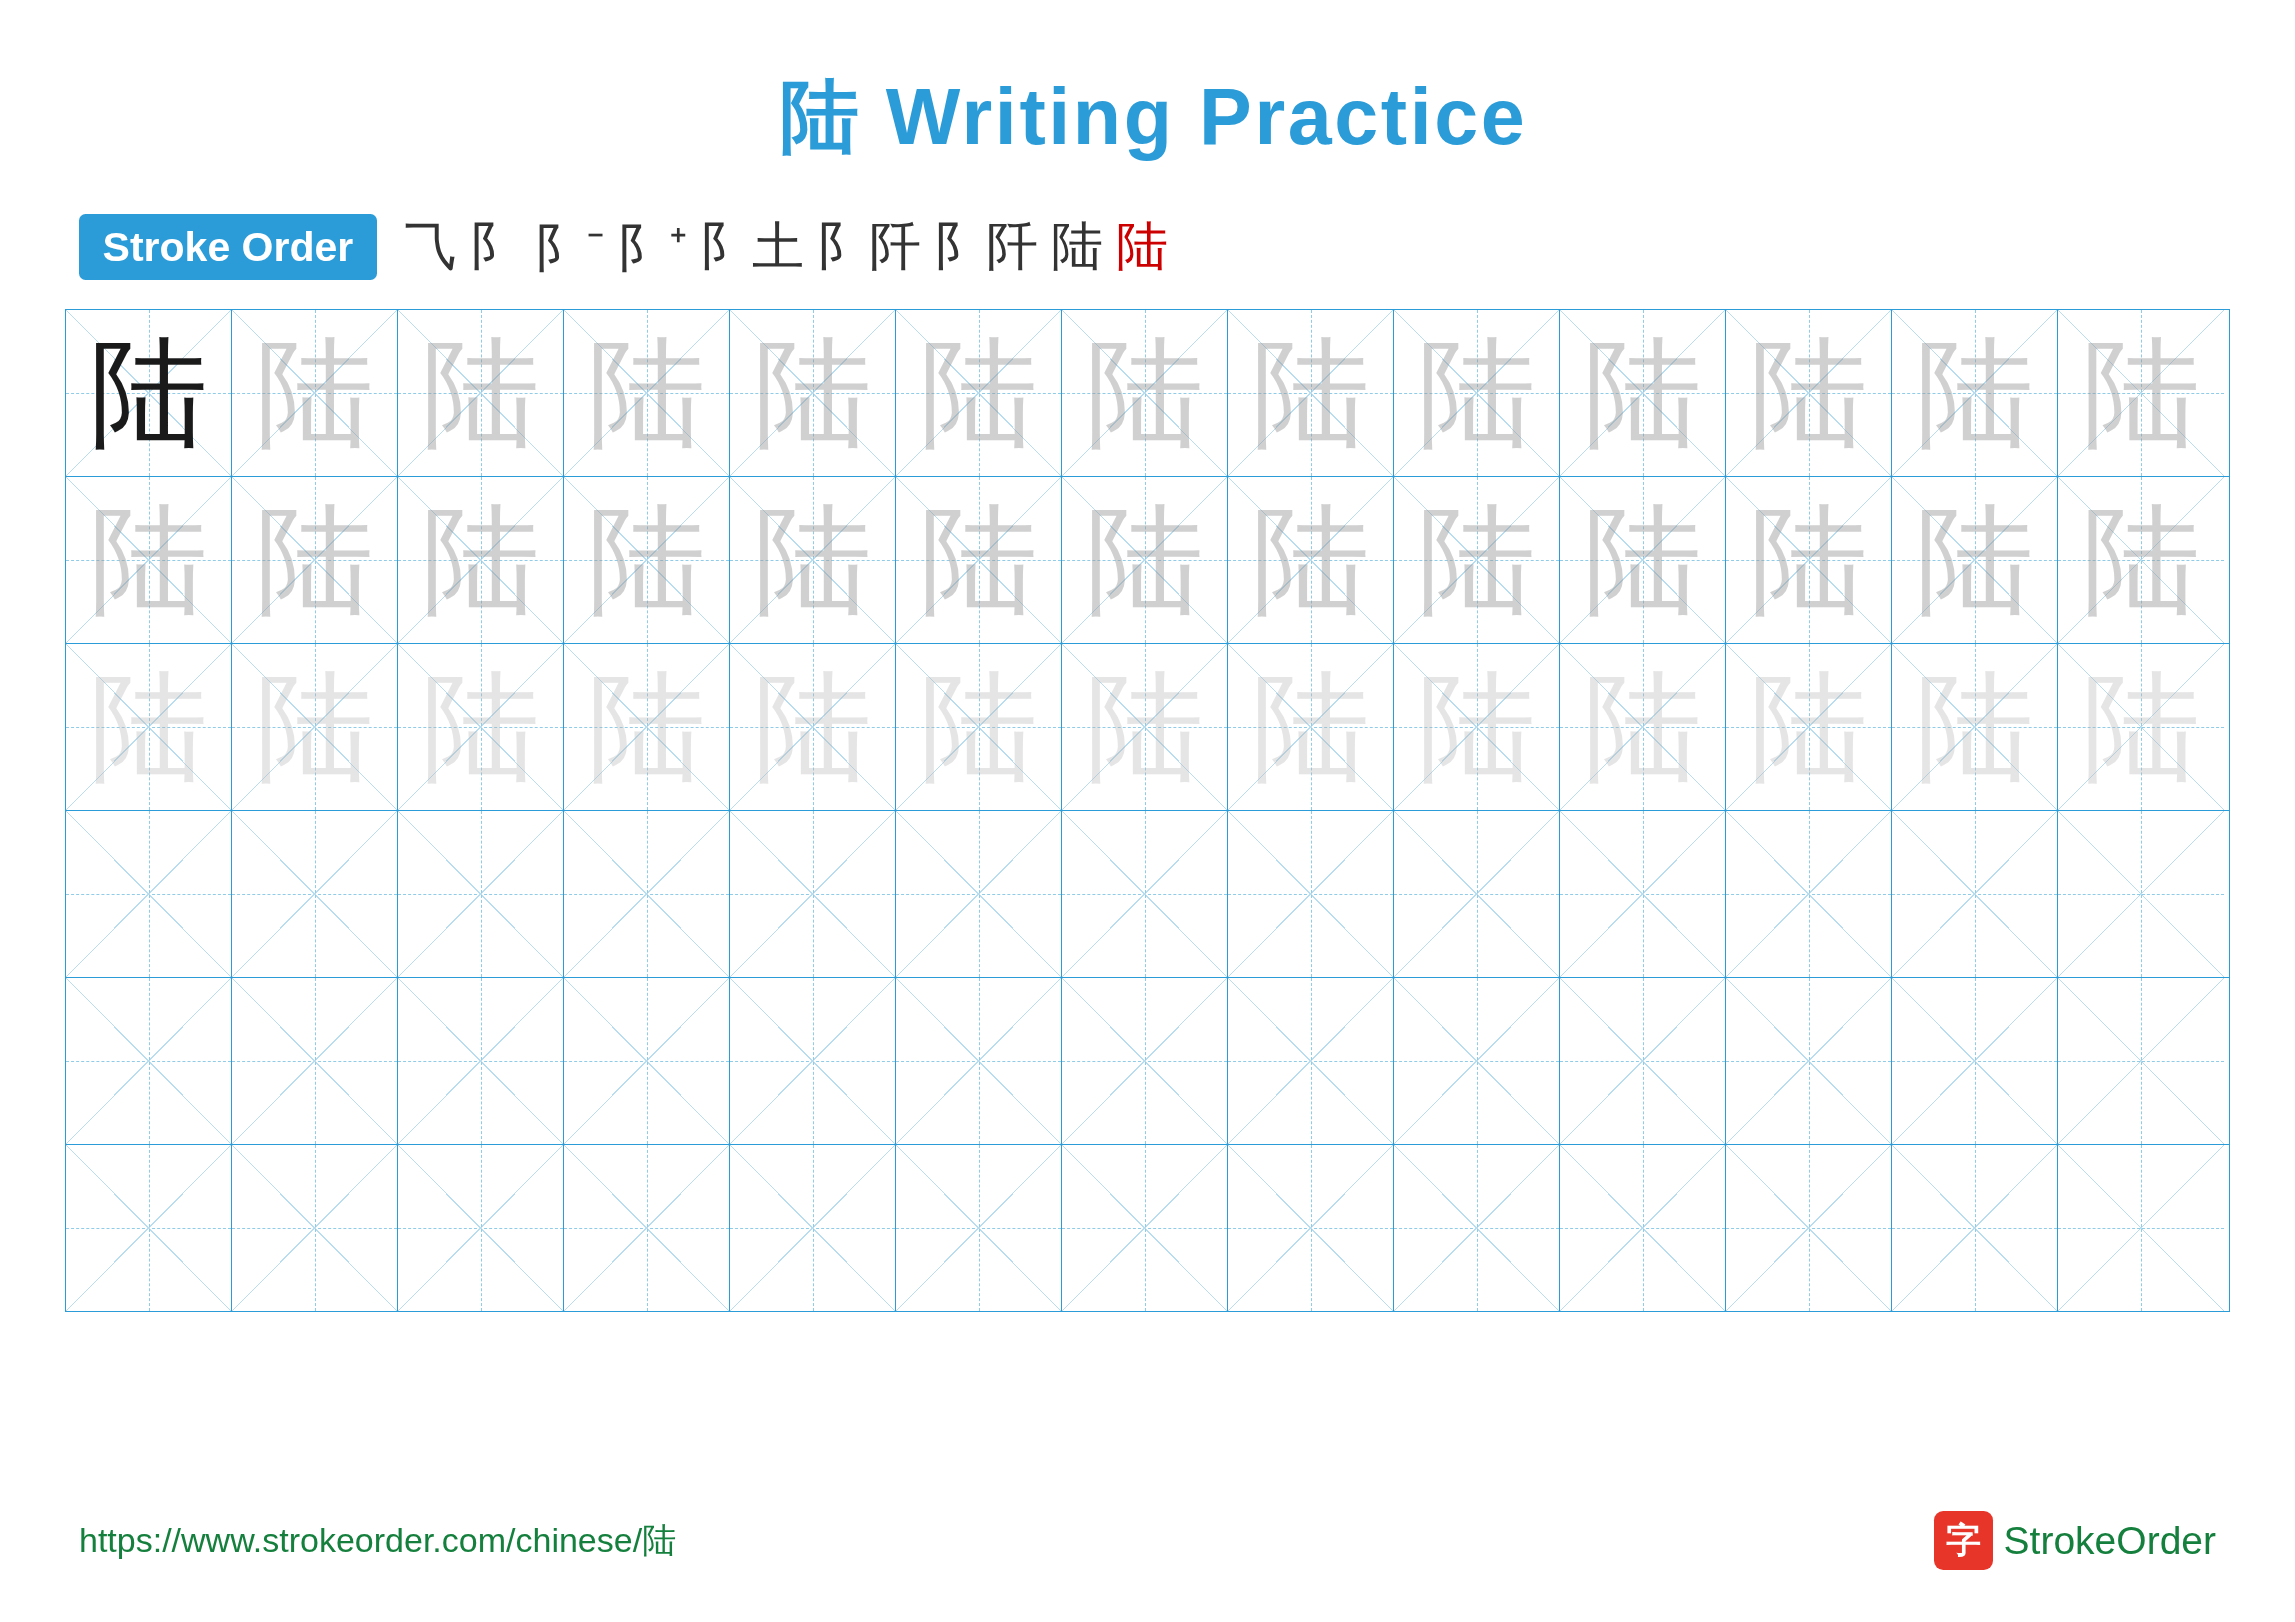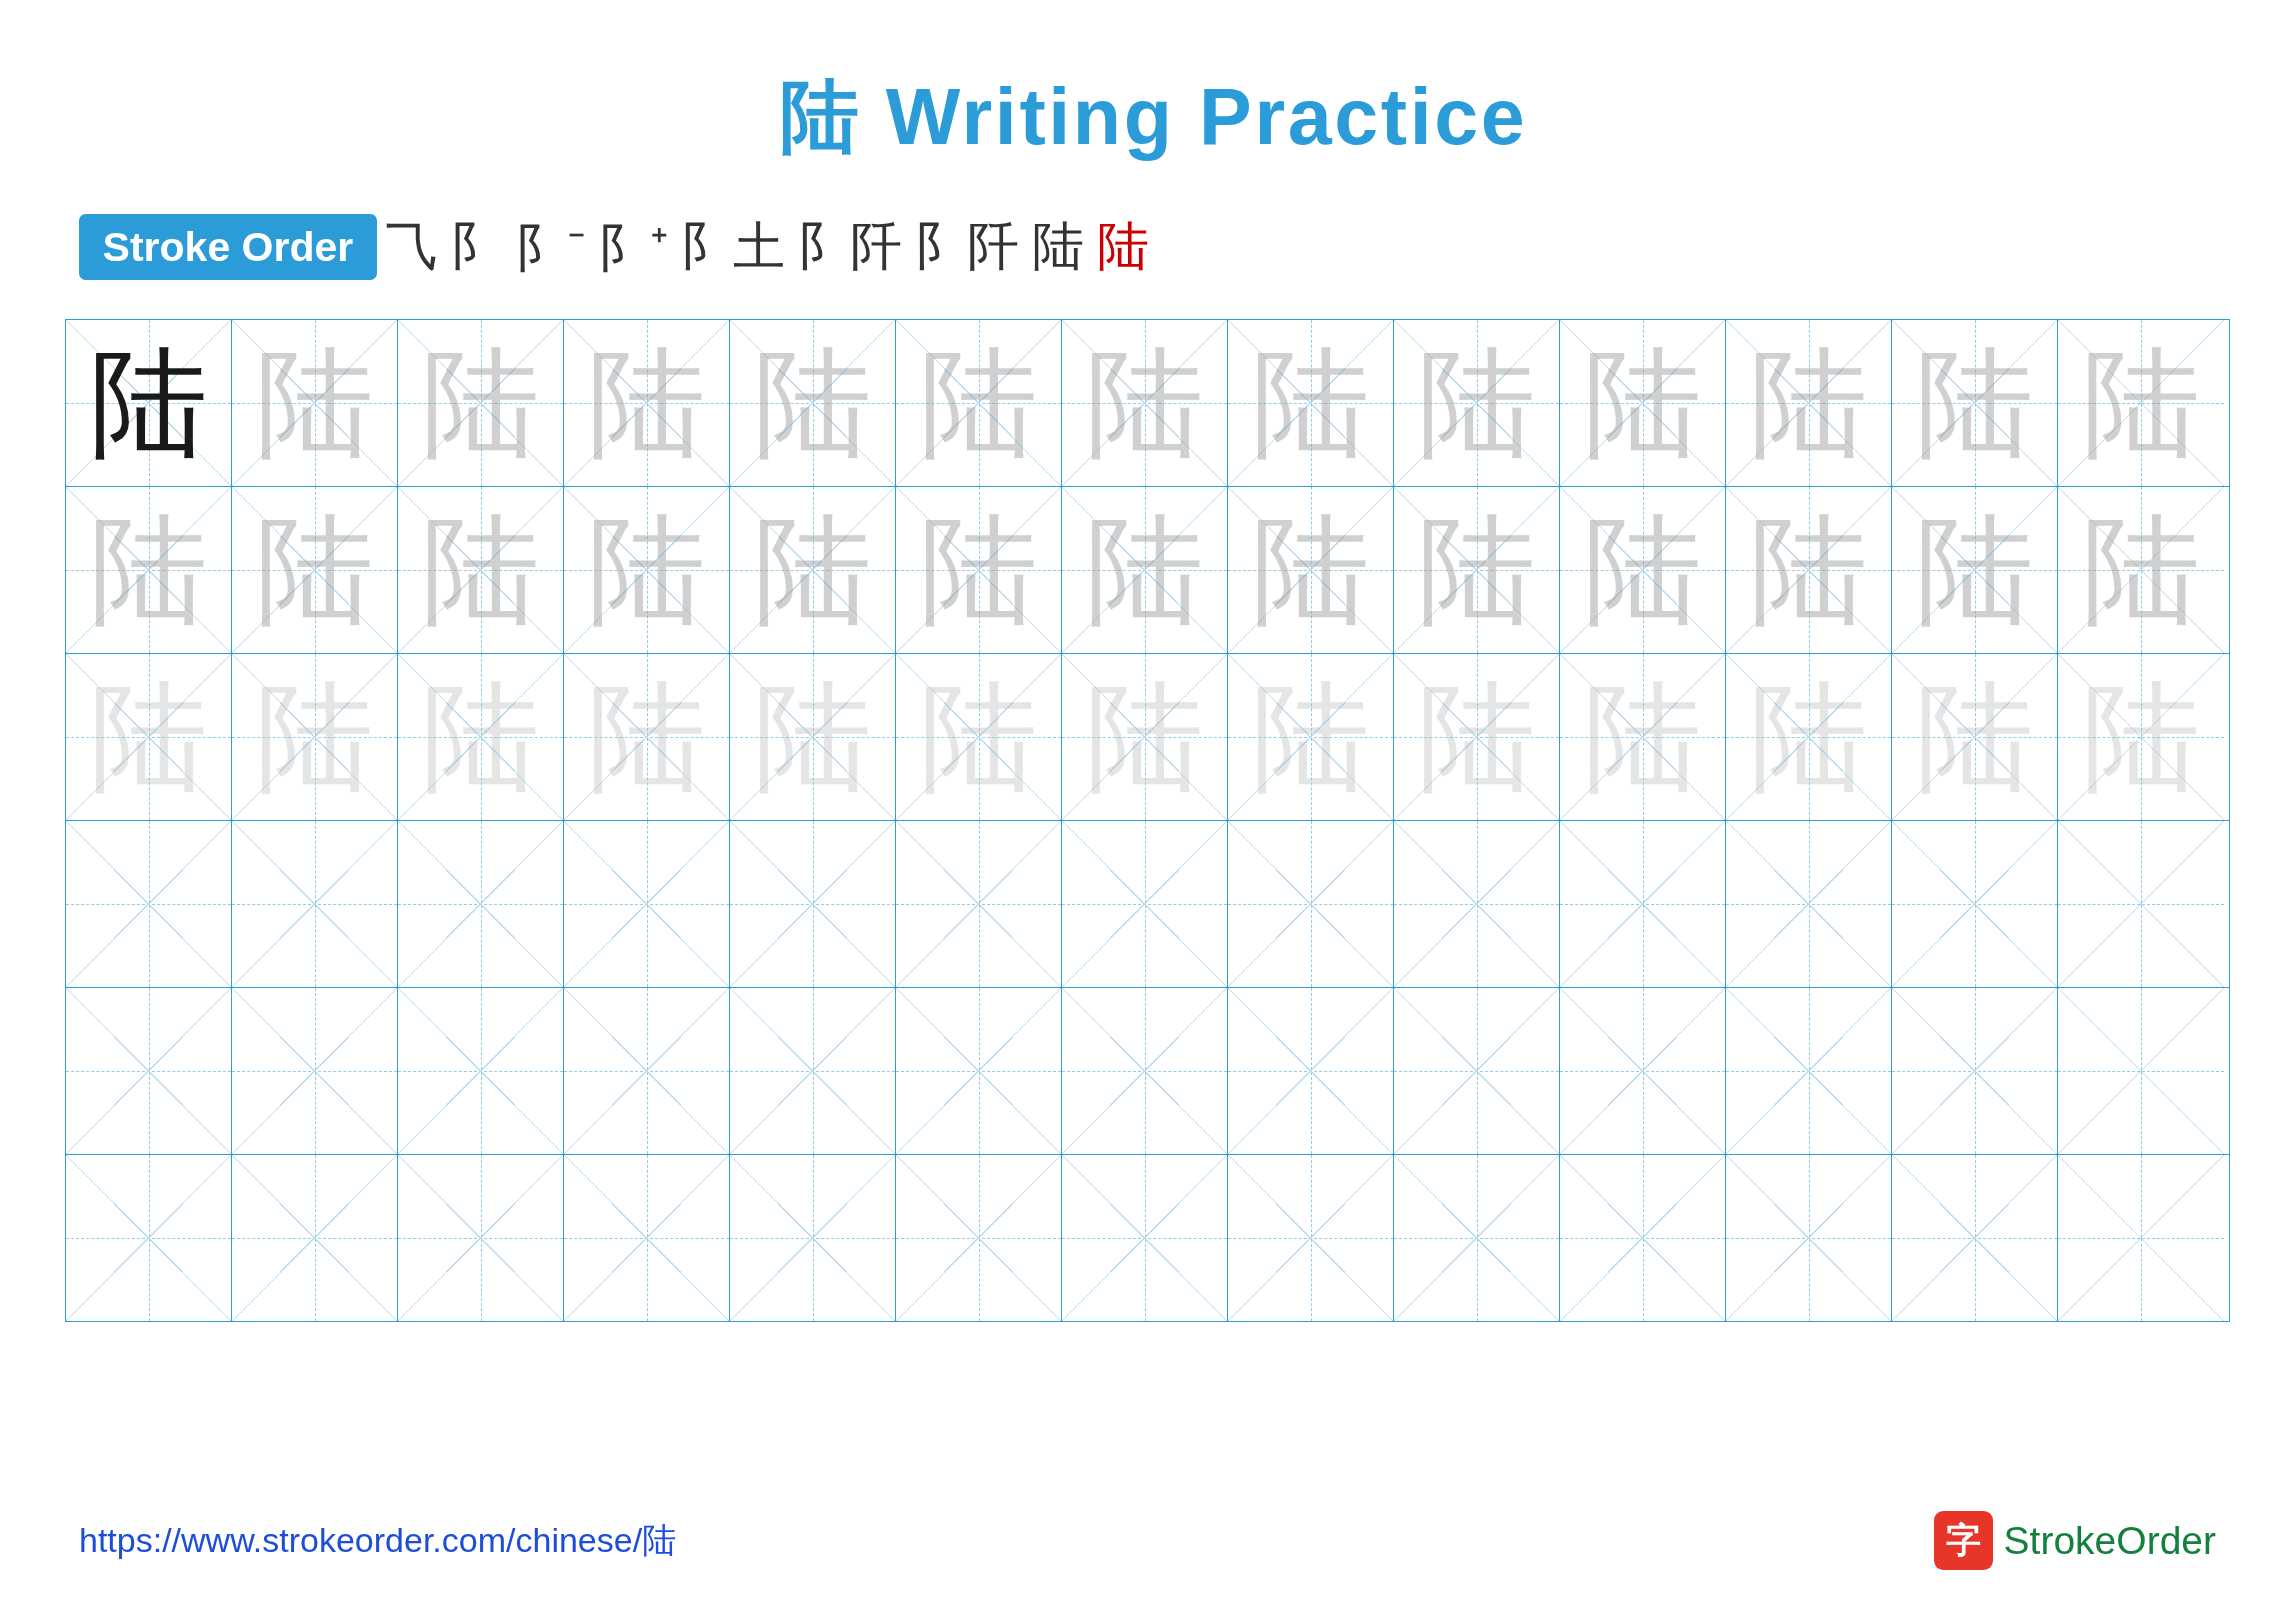--- a/index.html
+++ b/index.html
@@ -18,22 +18,22 @@
       font-size: 79px;
       color: #2b9cd8;
       font-weight: bold;
       letter-spacing: 2.6px;
       margin-left: 12px;
     }
 
     .stroke-order-section {
       display: flex;
       align-items: center;
-      margin: 39px 79px 35px 79px;
-      gap: 9px;
+      margin: 39px 79px 25px 79px;
+      gap: 28px;
     }
 
     .stroke-order-badge {
       background: #2b9cd8;
       color: white;
       font-size: 41px;
       font-weight: bold;
       padding: 9.2px 23.6px;
       border-radius: 6.5px;
       white-space: nowrap;
@@ -151,21 +151,21 @@
       left: 0;
       right: 0;
       display: flex;
       justify-content: space-between;
       align-items: center;
       padding: 0 79px;
     }
 
     .footer-url {
       font-size: 34px;
-      color: #1d4ed8;
+      color: #15803d;
     }
 
     .footer-logo {
       display: flex;
       align-items: center;
       gap: 10.5px;
     }
 
     .logo-icon {
       width: 59px;

